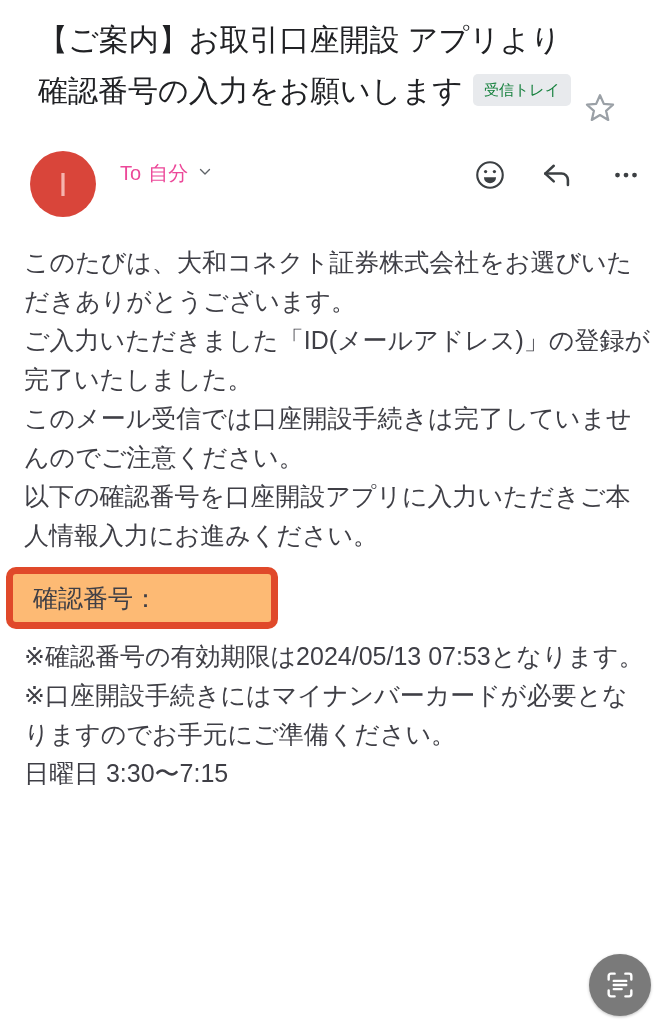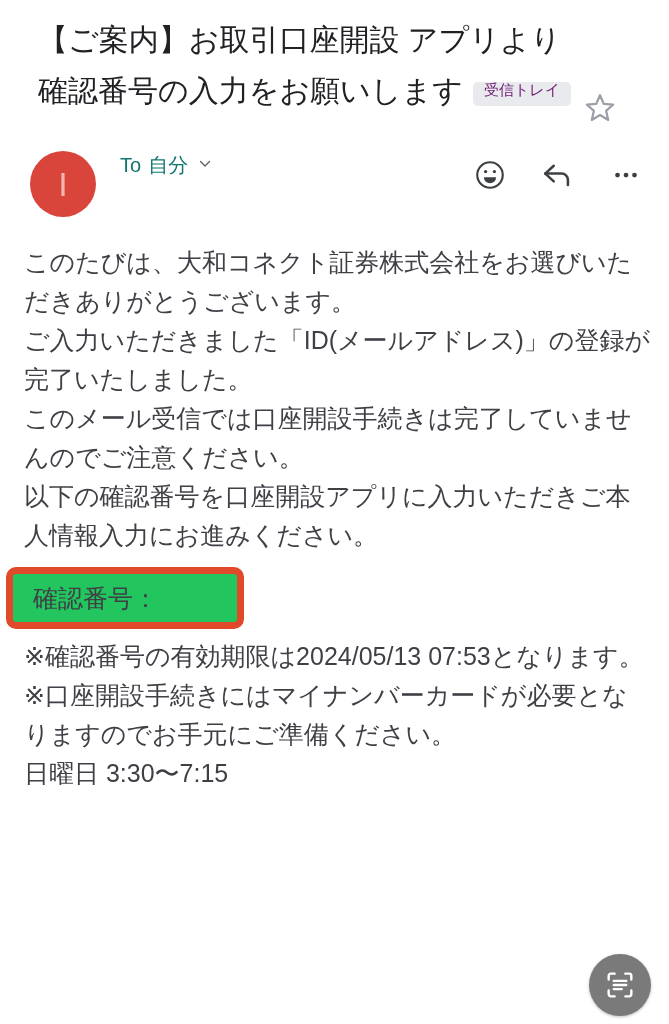--- a/index.html
+++ b/index.html
@@ -27,24 +27,24 @@
     font-size: 30px;
     line-height: 51px;
     color: #202124;
     font-weight: 400;
     letter-spacing: 0px;
     max-width: 540px;
   }
   .label-chip {
     display: inline-block;
     background: #e8eaed;
-    color: #701a75;
+    color: #15803d;
     font-size: 15px;
     line-height: 1;
-    padding: 0 11px 9px 11px;
+    padding: 8px 11px 9px 11px;
     border-radius: 5px;
     vertical-align: 6px;
     margin-left: 10px;
     white-space: nowrap;
   }
   .star-btn {
     flex: 0 0 auto;
     width: 44px;
     height: 44px;
     margin-top: 72px;
@@ -93,23 +93,23 @@
     letter-spacing: 0px;
   }
   .sender-time {
     font-size: 19px;
     color: #5f6368;
     margin-left: 12px;
   }
   .recipient-line {
     display: flex;
     align-items: center;
-    margin-top: 0;
+    margin-top: 8px;
     font-size: 20px;
-    color: #0f766e;
+    color: #ec4899;
   }
   .recipient-line .chev {
     margin-left: 8px;
     display: inline-block;
   }
   .action-icons {
     flex: 0 0 auto;
     display: flex;
     align-items: center;
     gap: 34px;
@@ -132,29 +132,29 @@
     line-height: 39px;
     color: #3f3f46;
     letter-spacing: 0px;
   }
   .para { margin: 0; }
 
   .code-box-wrap {
     margin: 12px 0 8px -18px;
   }
   .code-box {
-    width: 238px;
+    width: 272px;
     height: 62px;
     box-sizing: border-box;
     border: 7px solid #e0492a;
     border-radius: 10px;
     display: flex;
     align-items: center;
     padding-left: 20px;
-    background: #22c55e;
+    background: #fdba74;
   }
   .code-label {
     font-size: 25px;
     color: #3f3f46;
     line-height: 1;
     white-space: nowrap;
   }
   .code-value {
     font-size: 25px;
     color: #e9e9ec;

